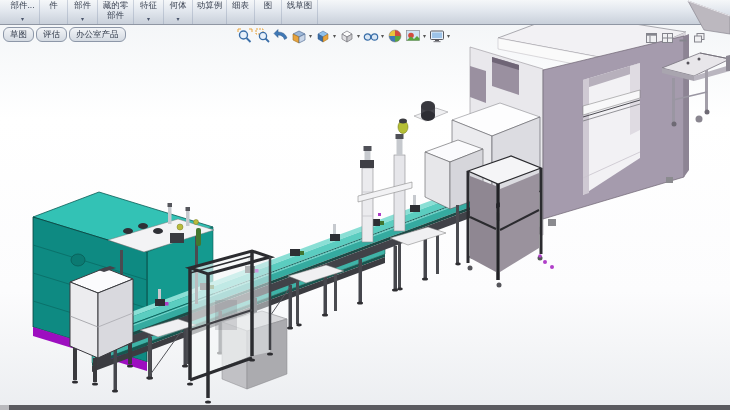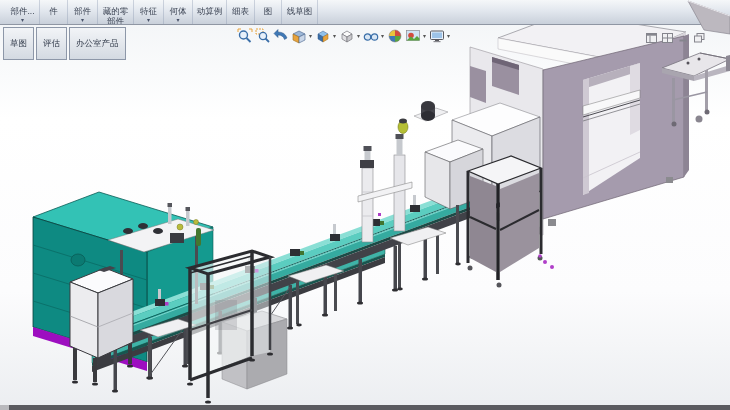--- a/index.html
+++ b/index.html
@@ -3,27 +3,27 @@
 <meta charset="utf-8">
 <style>
   html,body{margin:0;padding:0}
   body{width:730px;height:410px;overflow:hidden;position:relative;background:#fff;
        font-family:"Liberation Sans","DejaVu Sans",sans-serif;}
   
   .ribbon{position:absolute;left:0;top:0;width:730px;height:25px;box-sizing:border-box;
     background:linear-gradient(#f5f7f9,#e2e7ee 45%,#c9d0da);border-bottom:1px solid #8f96a3;
     display:flex;z-index:5;}
   .rb{box-sizing:border-box;display:flex;flex-direction:column;align-items:center;
-    padding-top:7px;font-size:8.5px;color:#3a4252;line-height:1.12;text-align:center;
+    padding-top:1px;font-size:8.5px;color:#3a4252;line-height:1.12;text-align:center;
     border-right:1px solid rgba(140,152,175,.38);overflow:hidden;}
   .rb .arr{font-size:6px;color:#49536a;margin-top:auto;line-height:1;padding-bottom:2px;}
   
   .tabs{position:absolute;left:3px;top:27px;display:flex;gap:2px;z-index:5;}
   .tab{font-size:8.5px;color:#2e3747;background:linear-gradient(#f2f4f7,#d4dae2);
-    border:1px solid #8d97a8;border-radius:0;padding:10px 6px;line-height:1.25;white-space:nowrap;}
+    border:1px solid #8d97a8;border-radius:6px;padding:1px 6px;line-height:1.25;white-space:nowrap;}
   
   .hud{position:absolute;left:237px;top:28px;display:flex;align-items:center;gap:2px;z-index:5;}
   .hud .tool{display:flex;align-items:center;}
   .hud svg{display:block}
   .hud .arr{font-size:6px;color:#555;margin:0 1px 0 0;line-height:1;}
   
   .winctl{position:absolute;left:646px;top:29px;display:flex;gap:5px;z-index:5;align-items:center;}
   #scene{position:absolute;left:0;top:0;z-index:1;}
   #wedge{position:absolute;left:680px;top:0;z-index:6;pointer-events:none;}
   .statusbar{position:absolute;left:0;top:405px;width:730px;height:5px;background:#5b5b60;z-index:7;}

